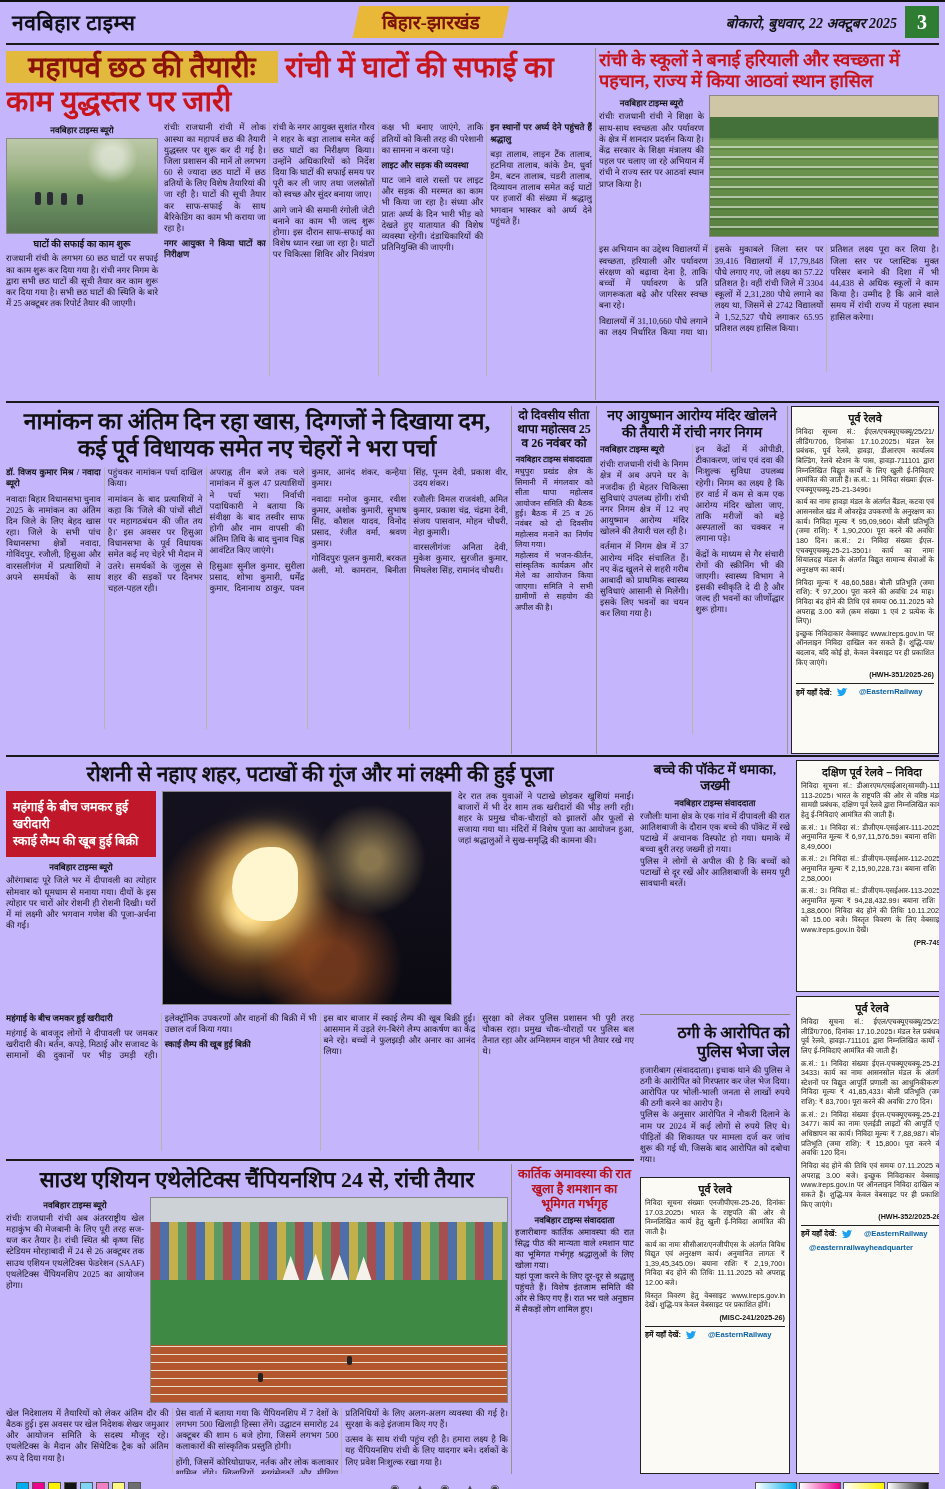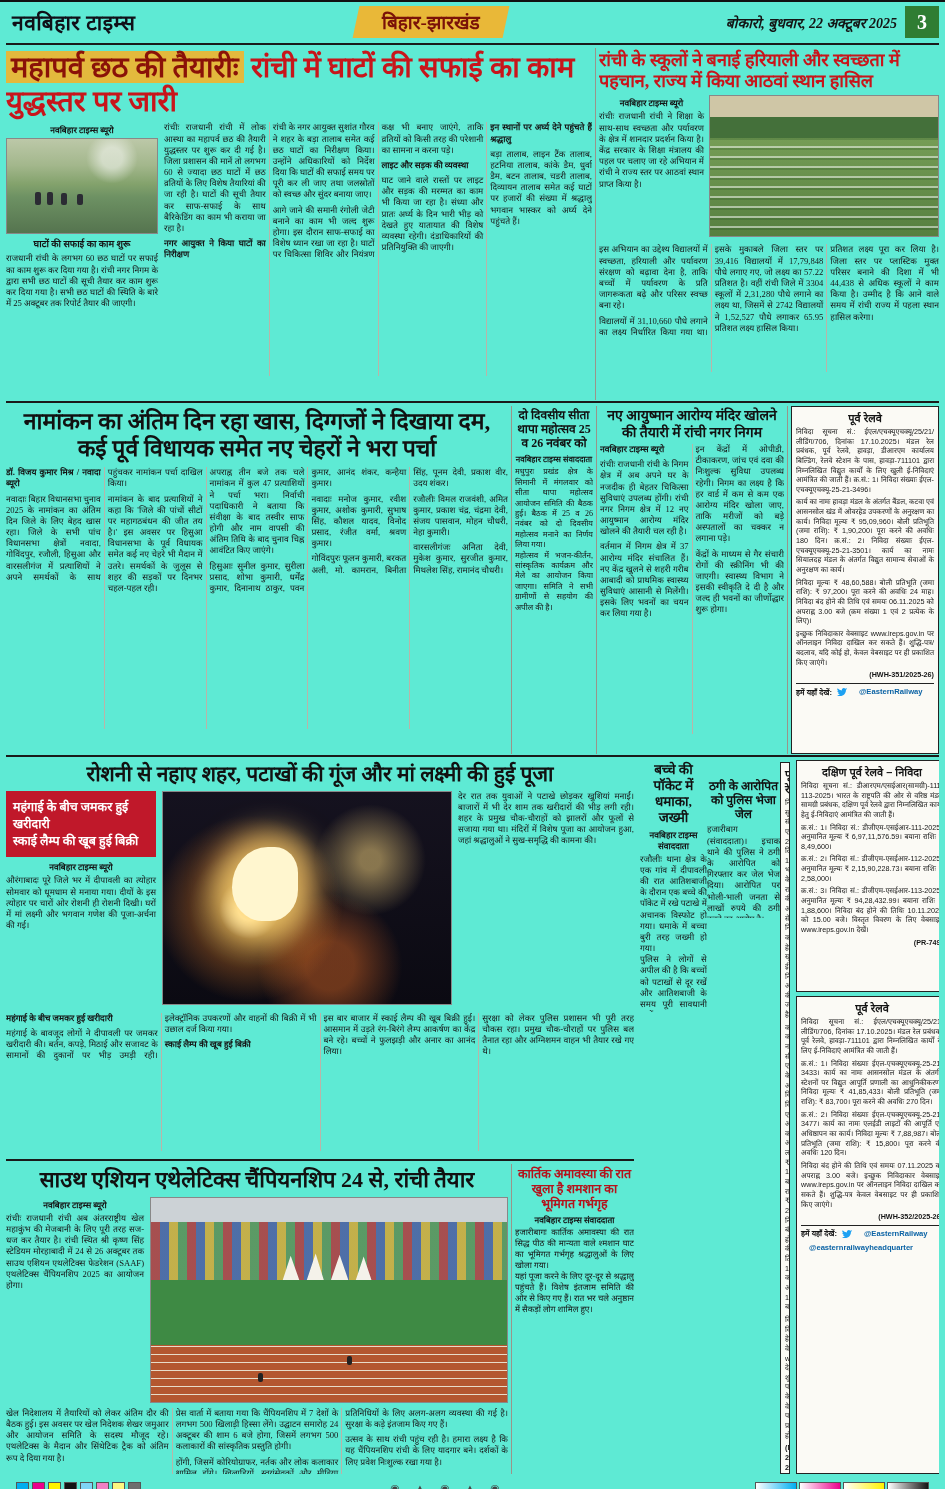--- a/index.html
+++ b/index.html
@@ -1,18 +1,18 @@
 <!DOCTYPE html>
 <html><head>
 <meta charset="utf-8">
 <style>
   * { box-sizing: border-box; margin: 0; padding: 0; }
   html,body { background:#d8d5cc; }
   body { font-family: "Liberation Serif","DejaVu Serif",serif; }
-  .page { width:945px; height:1489px; margin:0 auto; background:#5eead4; color:#141414;
+  .page { width:945px; height:1489px; margin:0 auto; background:#c4b5fd; color:#141414;
           border-top:2px solid #111; position:relative; overflow:hidden; padding:0 6px; }
 
   
   .masthead { height:40px; display:flex; align-items:center; justify-content:space-between; }
   .brand { font-size:21px; font-weight:bold; letter-spacing:.5px; color:#101018; padding-left:6px; }
   .section-band { background:#e9b838; color:#7a1208; font-weight:bold; font-size:19px;
                   padding:3px 26px; transform:skewX(-12deg); }
   .section-band > span { display:inline-block; transform:skewX(12deg); }
   .mh-right { display:flex; align-items:center; gap:8px; }
   .dateline { font-size:14px; font-weight:bold; font-style:italic; }
@@ -33,21 +33,21 @@
   .cols { column-gap:7px; column-rule:1px solid #b9b4a8; overflow:hidden; }
   .cols-2 { column-count:2; } .cols-3 { column-count:3; }
   .cols-4 { column-count:4; } .cols-5 { column-count:5; }
   .img { position:relative; overflow:hidden; border:1px solid #888; }
 
   
   .row { display:flex; }
   .top-row { height:352px; overflow:hidden; }
   .art-chhath { flex:0 0 586px; overflow:hidden; }
   .art-chhath h1 { font-size:29px; margin:2px 0 4px; }
-  .kicker { background:#e3b93d; color:#8a1208; padding:0 5px; }
+  .kicker { background:#e3b93d; color:#8a1208; padding:0 22px; }
   .chhath-body { gap:6px; height:254px; overflow:hidden; }
   .chhath-left { flex:0 0 152px; }
   .ghat-img { height:96px; margin:2px 0 3px;
     background: radial-gradient(circle at 70% 20%, rgba(255,255,255,.5) 0 8%, transparent 20%),
                 linear-gradient(180deg,#bcc8a8 0%,#a3b78c 28%,#83a26c 48%,#6d9163 62%,#55744f 100%); }
   .person { position:absolute; width:6px; height:13px; background:#2b2b33; border-radius:2px; bottom:28px; }
   .p1{left:28px;} .p2{left:40px;} .p3{left:54px;height:12px;} .p4{left:70px;height:11px;}
   .art-school { flex:1; overflow:hidden; }
   .art-school h2 { font-size:18px; margin:2px 0 3px; }
   .school-top { gap:5px; height:146px; overflow:hidden; }
@@ -116,25 +116,25 @@
   .field { position:absolute; top:40%; left:0; right:0; height:32%; background:#3e8a44; }
   .track { position:absolute; bottom:0; left:0; right:0; height:28%;
            background:repeating-linear-gradient(0deg,#b4572f 0 7px,#e8dcc8 7px 8px); }
   .ath-dot { position:absolute; width:5px; height:9px; background:#222; border-radius:2px; }
   .ad1 { left:30%; bottom:10%; } .ad2 { left:55%; bottom:18%; }
   .ath-bottom { height:78px; margin-top:3px; }
   .art-kartik { flex:1; overflow:hidden; }
   .art-kartik h3 { font-size:12.5px; color:#b5121b; margin:3px 0 3px; text-align:center; }
   .art-kartik p { font-size:8.4px; }
 
-  .mid-rail { flex:0 0 150px; display:flex; overflow:hidden; }
+  .mid-rail { flex:0 0 150px; display:flex; flex-direction:column; overflow:hidden; }
   .art-pocket { height:252px; overflow:hidden; }
   .art-pocket h3 { font-size:13.5px; margin:2px 0 3px; text-align:center; }
   .art-thagi { height:158px; overflow:hidden; }
-  .art-thagi h4 { font-size:12px; margin:19px 0 3px; text-align:center; }
+  .art-thagi h4 { font-size:16px; margin:7px 0 3px; text-align:right; }
   .tender-misc { flex:1; margin-top:2px; }
 
   .right-rail { flex:0 0 152px; display:flex; flex-direction:column; gap:4px; overflow:hidden; }
   .rail-b { height:232px; }
   .rail-c { flex:1; }
 
   
   .color-bar { height:22px; margin-top:3px; display:flex; align-items:center;
                justify-content:space-between; padding:0 10px; }
   .cb-left { display:flex; gap:3px; }

